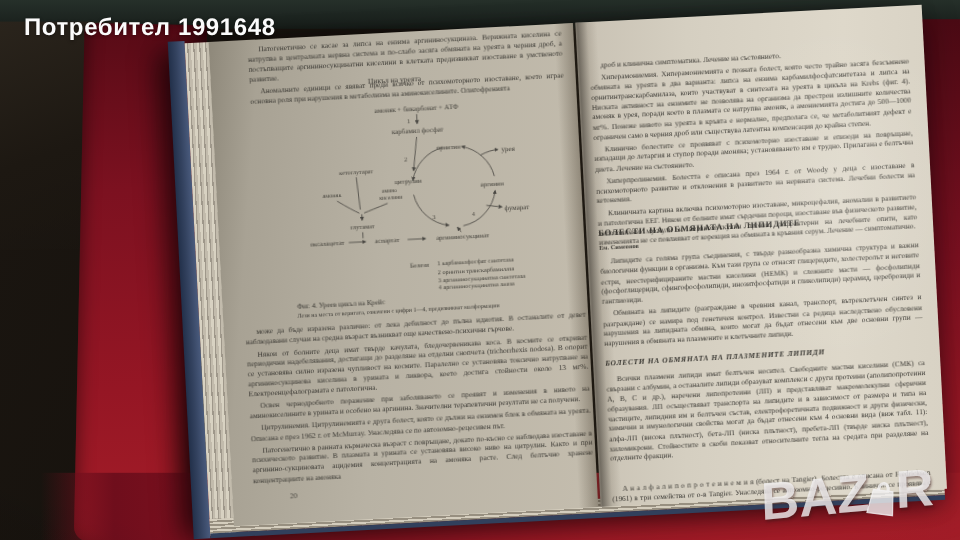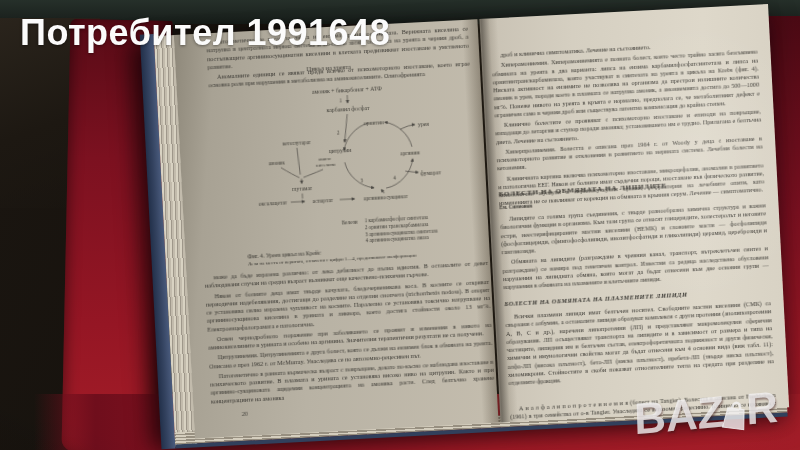--- a/index.html
+++ b/index.html
@@ -55,21 +55,21 @@
     letter-spacing:.7px;color:#33312c;filter:blur(.28px);}
   .sec-author{position:absolute;left:10px;top:186px;font-size:5.2px;font-weight:bold;
     color:#3a3833;filter:blur(.3px);}
   .subsec-heading{position:absolute;left:10px;top:282px;font-size:6.3px;font-weight:bold;
     font-style:italic;letter-spacing:.5px;color:#3a3833;filter:blur(.3px);}
   .sheen{position:absolute;inset:0;z-index:3;pointer-events:none;
     background:radial-gradient(60% 50% at 72% 38%,rgba(255,255,255,.13),rgba(255,255,255,0) 70%);}
   .vignette{position:absolute;inset:0;z-index:6;pointer-events:none;
     background:radial-gradient(125% 120% at 52% 42%,rgba(0,0,0,0) 55%,rgba(0,0,0,.30) 100%);}
   .username{position:absolute;left:20px;top:12px;z-index:8;
-    font-family:"Liberation Sans","DejaVu Sans",sans-serif;font-size:36px;font-weight:700;
+    font-family:"Liberation Sans","DejaVu Sans",sans-serif;font-size:20px;font-weight:700;
     color:#fbfbfb;text-shadow:0 1px 3px rgba(0,0,0,.4);letter-spacing:.5px;}
   .watermark{position:absolute;left:634px;top:388px;z-index:8;display:flex;align-items:center;
     font-family:"Liberation Sans","DejaVu Sans",sans-serif;font-size:44px;font-weight:900;
     color:rgba(243,241,243,.8);transform:rotate(-5deg) skewX(-3deg);
     text-shadow:1px 2px 2px rgba(60,25,25,.45);letter-spacing:0px;}
   .wm-bag{width:25px;height:31px;margin:2px -2px 0 -1px;transform:rotate(12deg) translateY(2px);
     fill:rgba(243,241,243,.8);stroke:rgba(243,241,243,.8);}
 </style>
 </head>
 <body>

